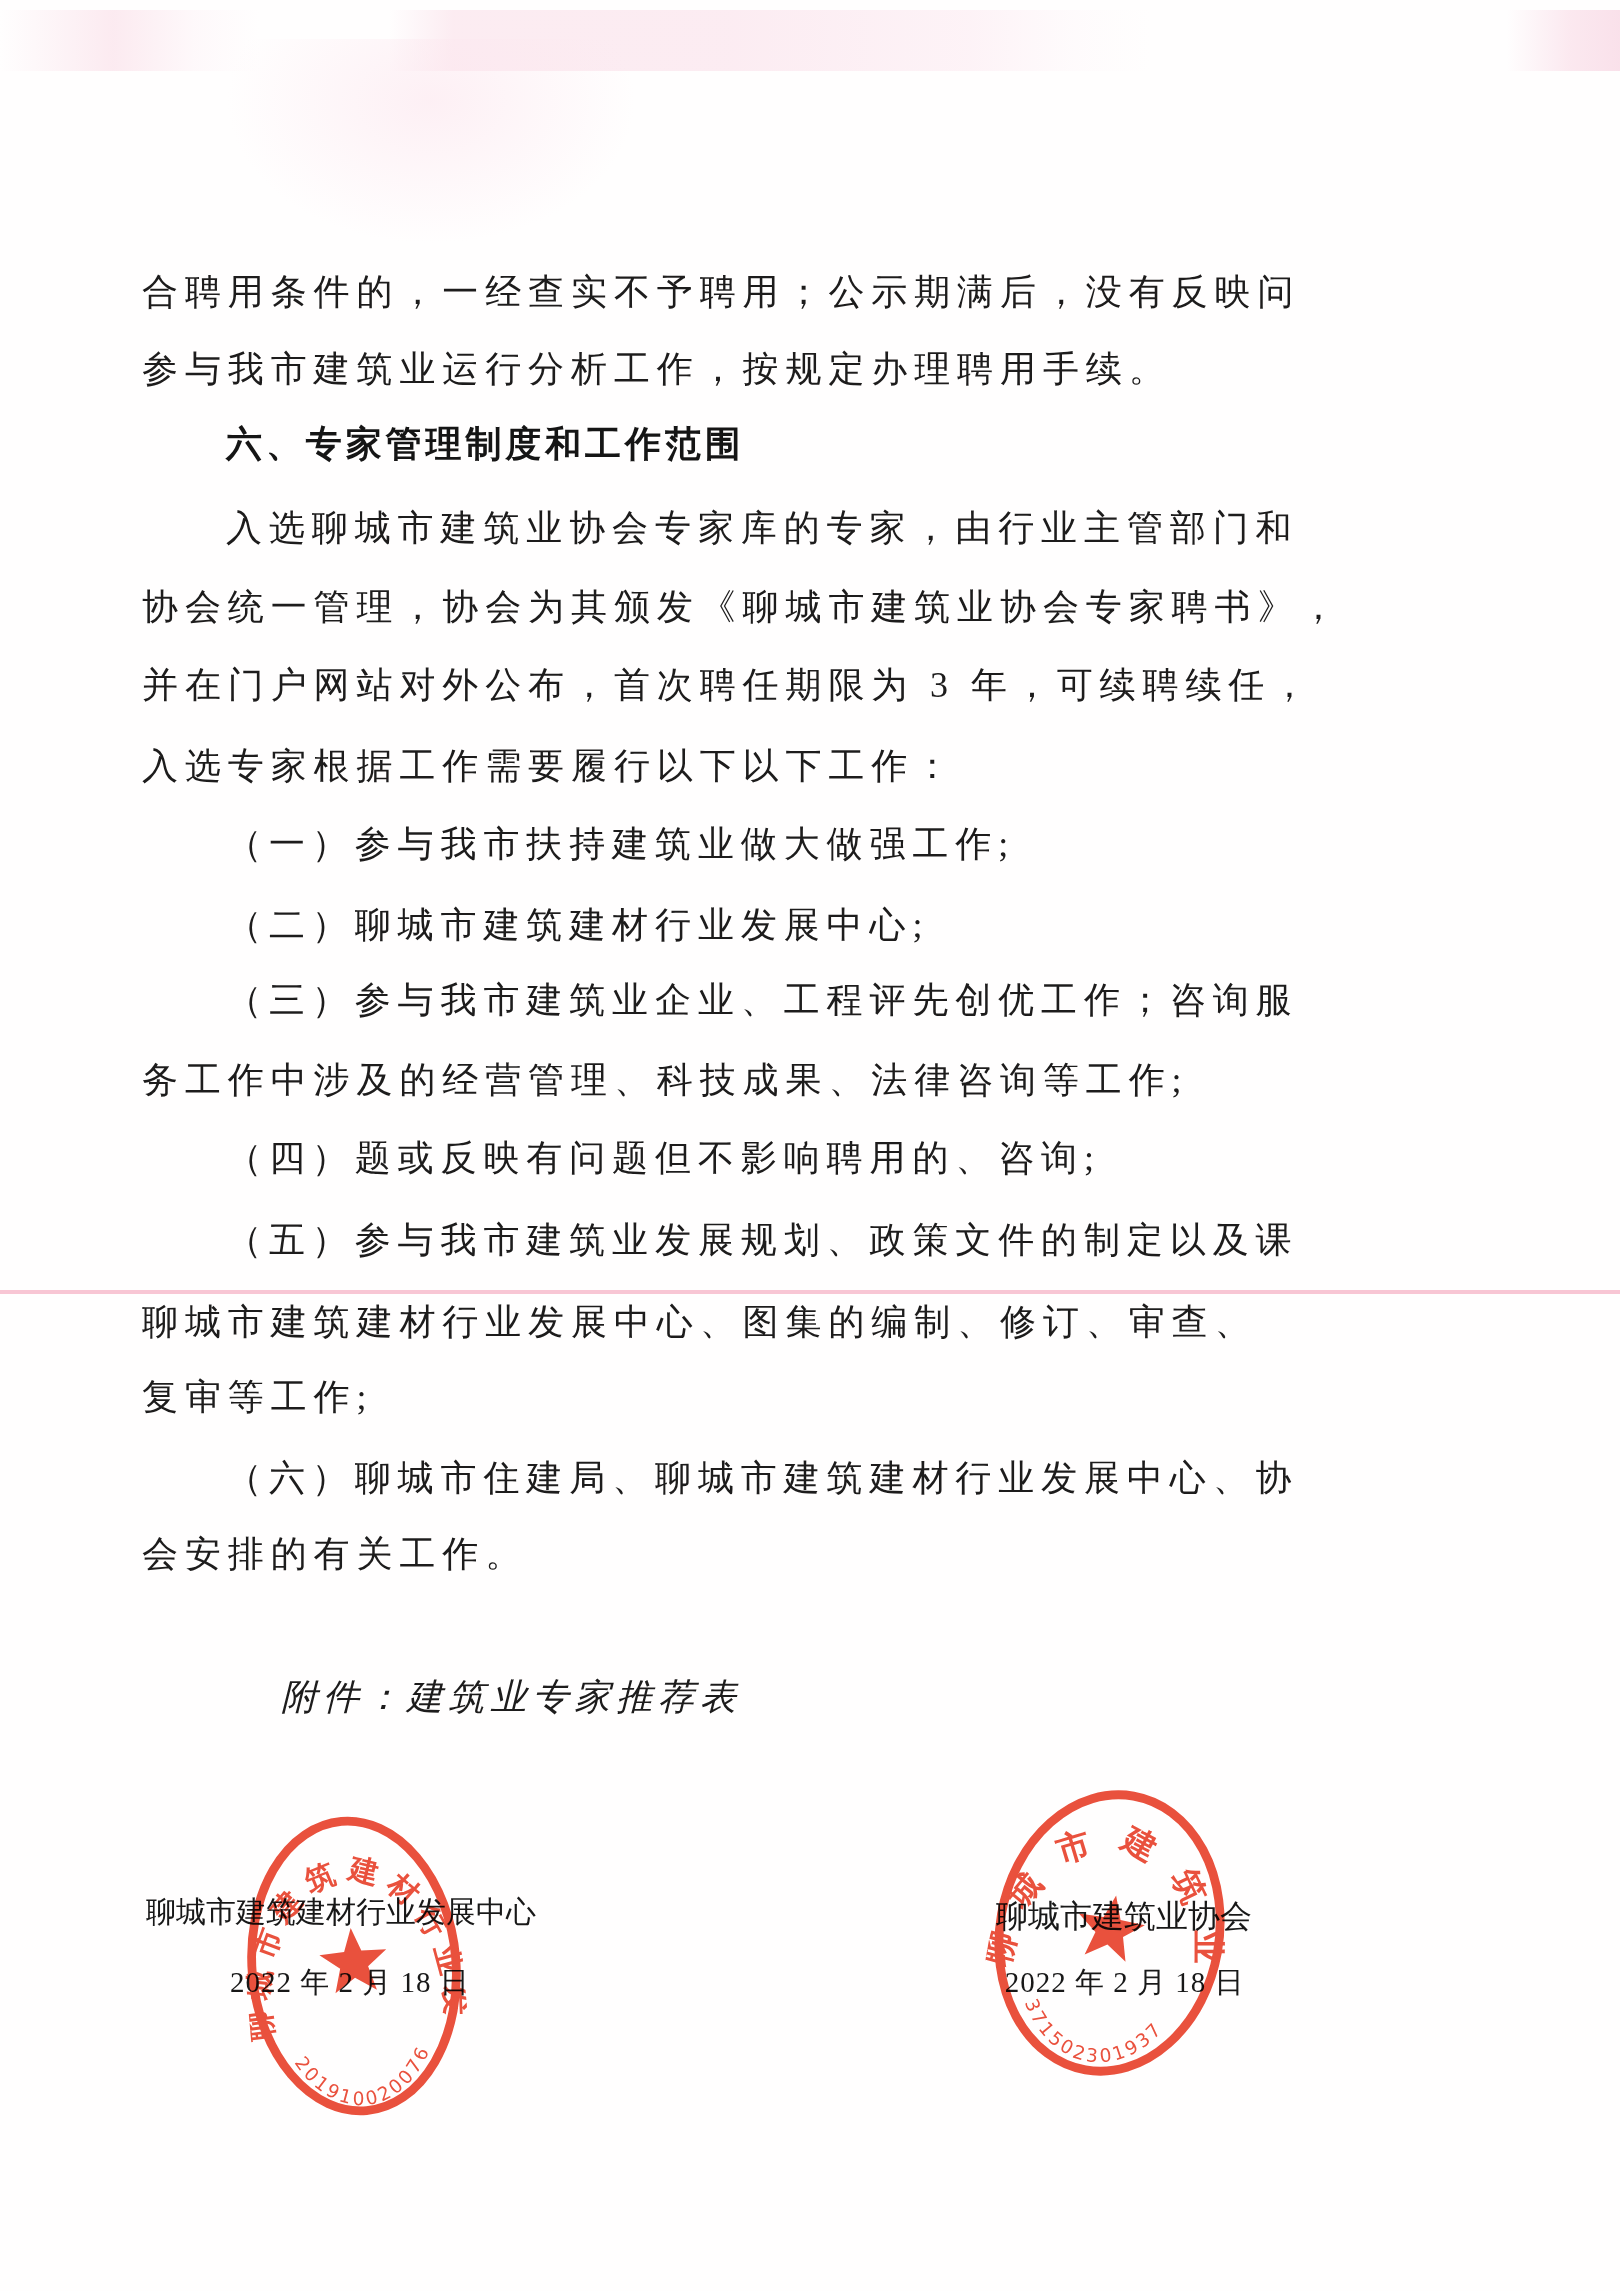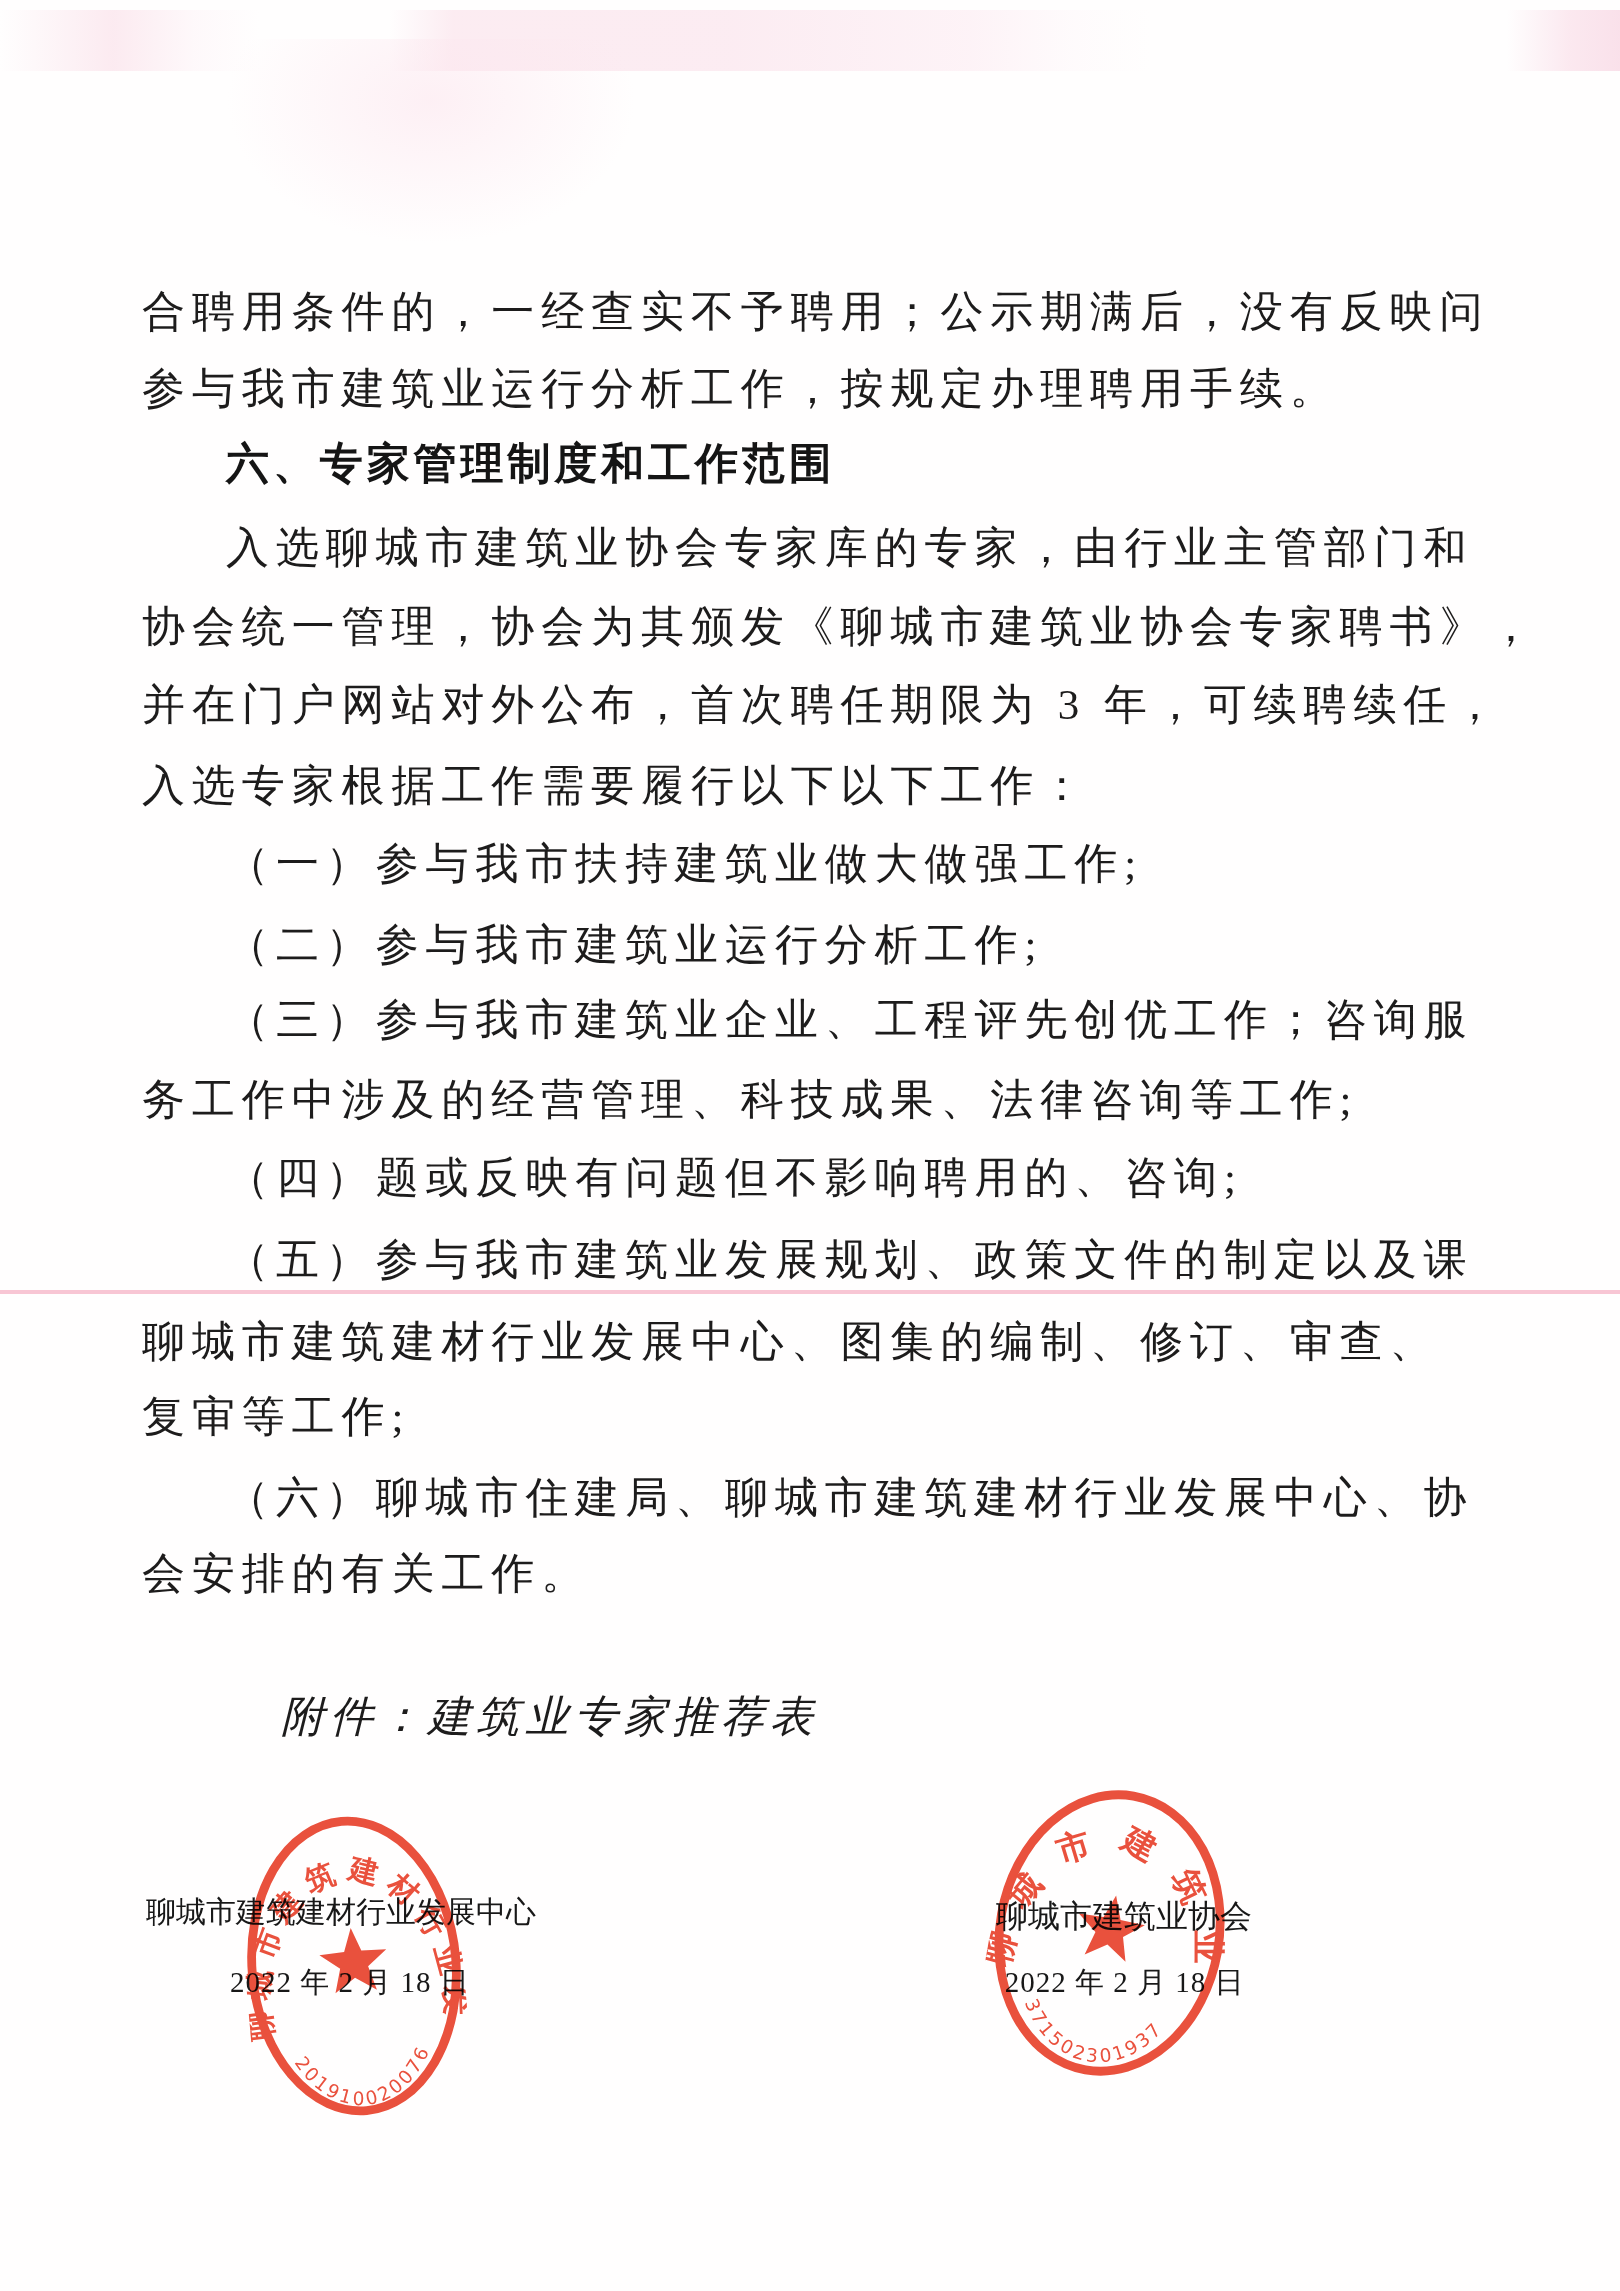--- a/index.html
+++ b/index.html
@@ -25,26 +25,25 @@
     position:absolute;left:225px;top:39px;width:412px;height:206px;
     background:radial-gradient(ellipse at 50% 30%, rgba(252,230,238,.6), rgba(252,230,238,0) 70%);
   }
   .pink-line{
     position:absolute;left:0;top:1290px;width:1620px;height:3.9px;
     background:#f8c6d4;
   }
   
   .line{
     position:absolute;
-    font-size:43px;
+    font-size:36px;
     color:#1d1c1c;
     letter-spacing:6.9px;
     white-space:nowrap;
     line-height:1;
-    margin-top:16px;
   }
   .flush{left:142px;}
   .indent{left:226px;text-align:center;}
   .heading{
     font-family:"Liberation Sans","DejaVu Sans",sans-serif;
     font-weight:700;
     letter-spacing:3.9px;
     color:#151515;
   }
   .attachment{left:281px;letter-spacing:5.9px;font-style:italic;}
@@ -86,21 +85,21 @@
   <div class="top-blob"></div>
 
   <div class="line flush" style="top:274px">合聘用条件的，一经查实不予聘用；公示期满后，没有反映问</div>
   <div class="line flush" style="top:351px">参与我市建筑业运行分析工作，按规定办理聘用手续。</div>
   <div class="line indent heading" style="top:426px">六、专家管理制度和工作范围</div>
   <div class="line flush" style="top:589px">协会统一管理，协会为其颁发《聊城市建筑业协会专家聘书》，</div>
   <div class="line indent" style="top:510px">入选聊城市建筑业协会专家库的专家，由行业主管部门和</div>
   <div class="line flush" style="top:667px">并在门户网站对外公布，首次聘任期限为 3 年，可续聘续任，</div>
   <div class="line flush" style="top:748px">入选专家根据工作需要履行以下以下工作：</div>
   <div class="line indent" style="top:826px">（一）参与我市扶持建筑业做大做强工作;</div>
-  <div class="line indent" style="top:907px">（二）参与我市建筑业运行分析工作;</div>
+  <div class="line indent" style="top:907px">（二）聊城市建筑建材行业发展中心;</div>
   <div class="line indent" style="top:982px">（三）参与我市建筑业企业、工程评先创优工作；咨询服</div>
   <div class="line flush" style="top:1062px">务工作中涉及的经营管理、科技成果、法律咨询等工作;</div>
   <div class="line indent" style="top:1140px">（四）题或反映有问题但不影响聘用的、咨询;</div>
   <div class="line indent" style="top:1222px">（五）参与我市建筑业发展规划、政策文件的制定以及课</div>
 
   <div class="pink-line"></div>
 
   <div class="line flush" style="top:1304px">聊城市建筑建材行业发展中心、图集的编制、修订、审查、</div>
   <div class="line flush" style="top:1379px">复审等工作;</div>
   <div class="line indent" style="top:1460px">（六）聊城市住建局、聊城市建筑建材行业发展中心、协</div>

